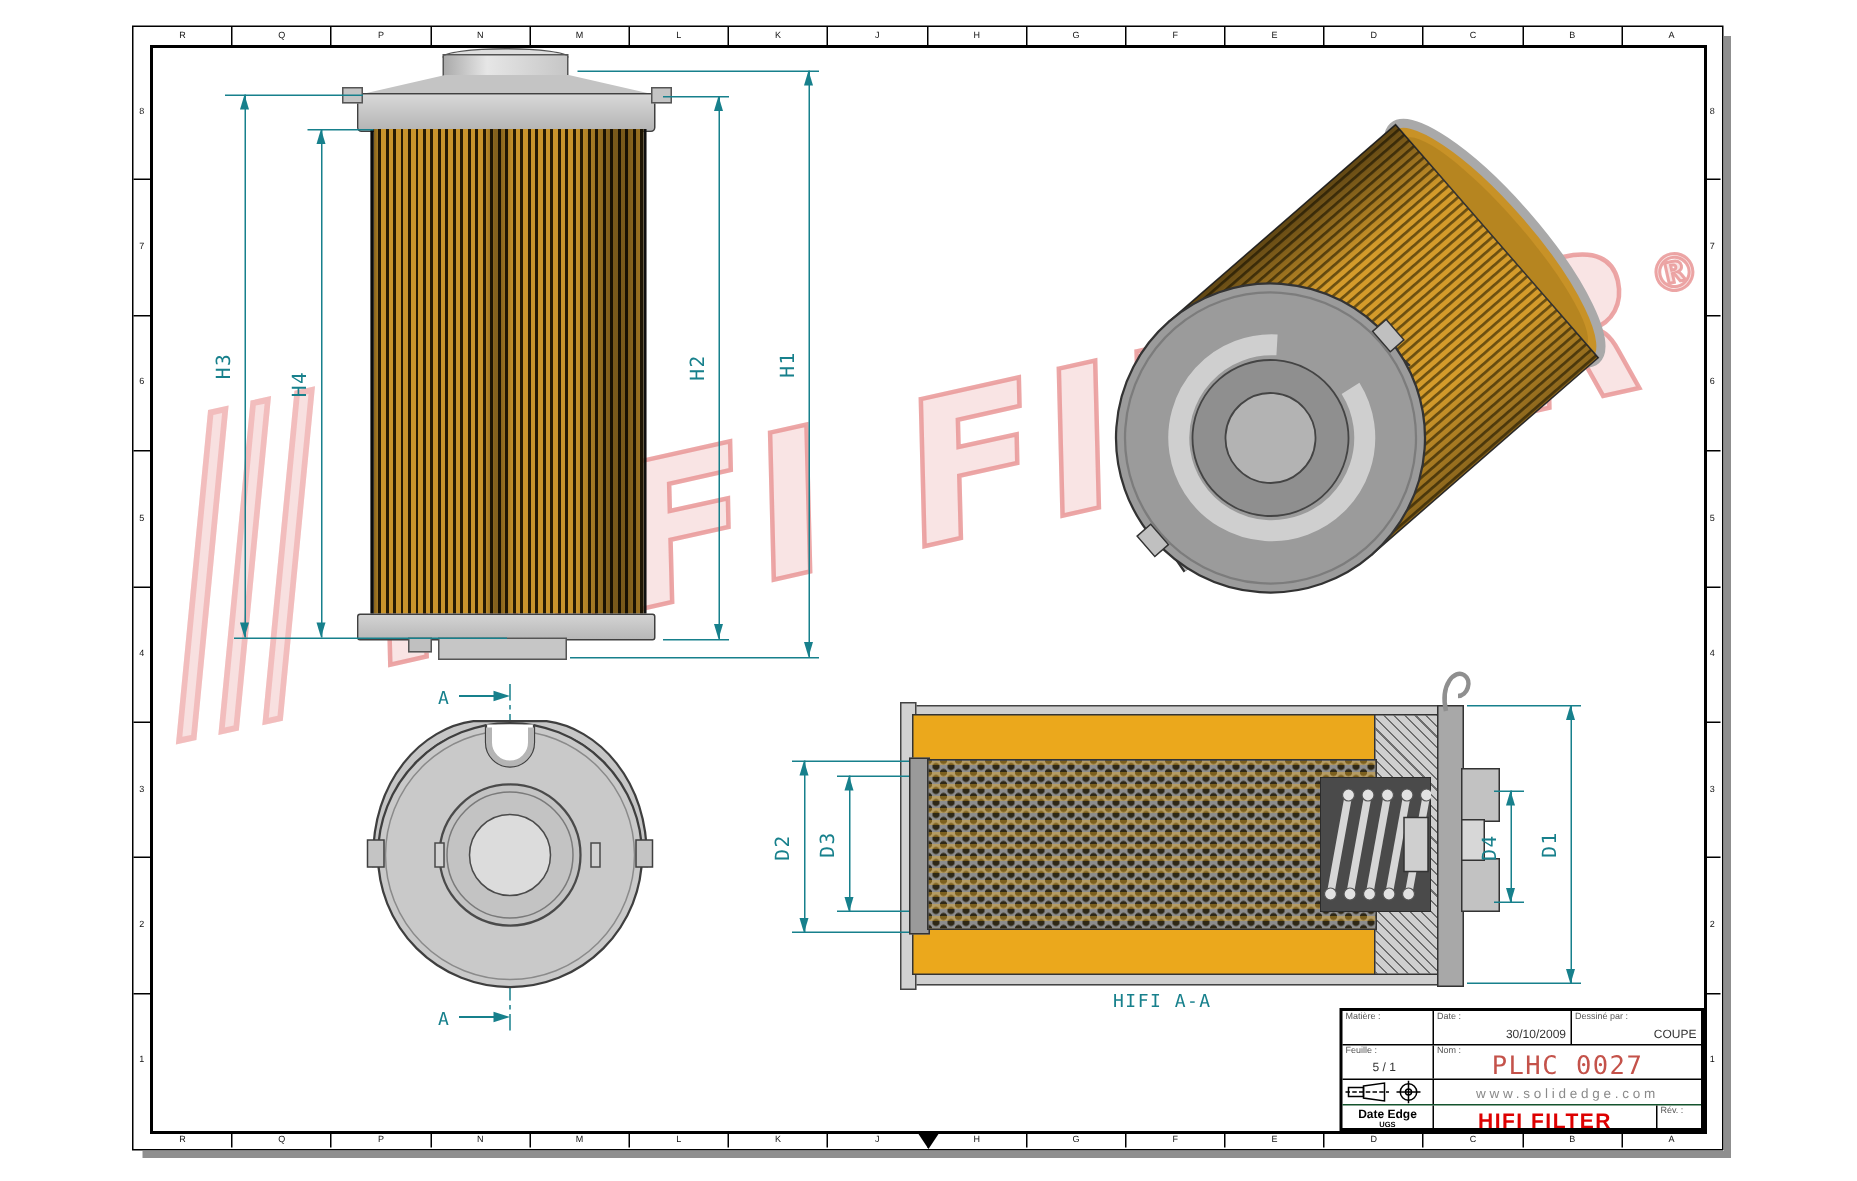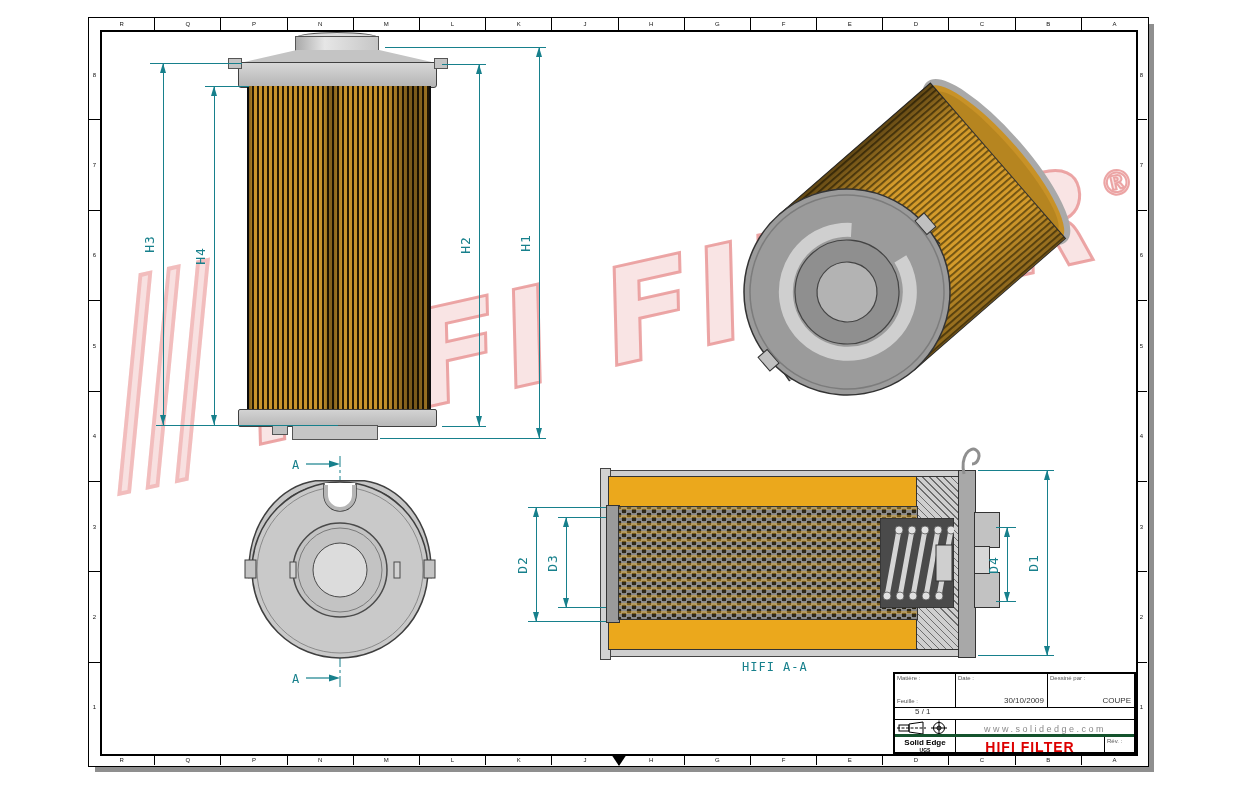--- a/index.html
+++ b/index.html
@@ -330,60 +330,64 @@
       <div class="zcell">6</div>
       <div class="zcell">5</div>
       <div class="zcell">4</div>
       <div class="zcell">3</div>
       <div class="zcell">2</div>
       <div class="zcell">1</div>
     </div>
   <div class="abs" id="center-mark"></div>
 
   <div class="abs" id="title-block">
-    <div class="tb-row" style="top:0;height:34px;border-bottom:1px solid #000;">
+    <div class="tb-row" style="top:0;height:23px;border-bottom:1px solid #000;">
       <div class="tb-cell" style="width:60px;">
         <div class="tb-label">Matière :</div>
       </div>
       <div class="tb-cell" style="width:92px;">
         <div class="tb-label">Date :</div>
         <div class="tb-value">30/10/2009</div>
       </div>
       <div class="tb-cell" style="flex:1;">
         <div class="tb-label">Dessiné par :</div>
         <div class="tb-value">COUPE</div>
       </div>
     </div>
     <div class="tb-row" style="top:23px;height:23px;border-bottom:1px solid #000;">
       <div class="tb-cell" style="width:60px;">
         <div class="tb-label">Feuille :</div>
         <div class="tb-value" style="right:auto;left:20px;bottom:3px;">5 / 1</div>
       </div>
-    </div>
-    <div class="tb-row" style="top:46px;height:17px;border-bottom:3px solid #14532d;">
+      <div class="tb-cell" style="flex:1;">
+        <div class="tb-label">Nom :</div>
+        <div id="tb-name-value">PLHC_0027</div>
+      </div>
+    </div>
+    <div class="tb-row" style="top:46px;height:17px;border-bottom:1px solid #14532d;">
       <div class="tb-cell" style="width:60px;">
         <svg width="58" height="16" viewBox="0 0 58 16" style="position:absolute;left:1px;top:0;">
           <g stroke="#000" fill="none" stroke-width="1">
             <rect x="3" y="5" width="10" height="6"></rect>
             <path d="M13,4 L27,2 L27,14 L13,12 Z"></path>
             <line x1="1" y1="8" x2="30" y2="8" stroke-dasharray="3,1.5"></line>
             <circle cx="43" cy="8" r="5.5"></circle>
               <circle cx="43" cy="8" r="2"></circle>
             <line x1="35" y1="8" x2="51" y2="8"></line>
               <line x1="43" y1="0.5" x2="43" y2="15.5"></line>
           </g>
         </svg>
       </div>
       <div class="tb-cell" style="flex:1;">
         <div id="tb-web">www.solidedge.com</div>
       </div>
     </div>
     <div class="tb-row" style="top:63px;height:16px;">
       <div class="tb-cell" style="width:60px;">
-        <div id="tb-soft">Solid Edge</div>
+        <div id="tb-soft">Date Edge</div>
         <div id="tb-soft-sub">UGS</div>
       </div>
       <div class="tb-cell" style="width:149px;">
         <div id="tb-company">HIFI FILTER</div>
       </div>
       <div class="tb-cell" style="flex:1;">
         <div class="tb-label">Rév. :</div>
       </div>
     </div>
   </div>

